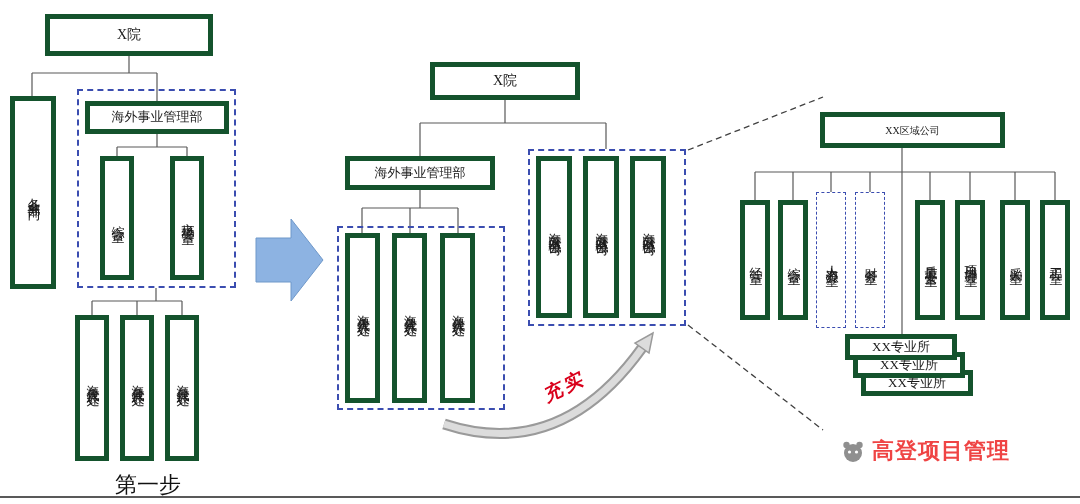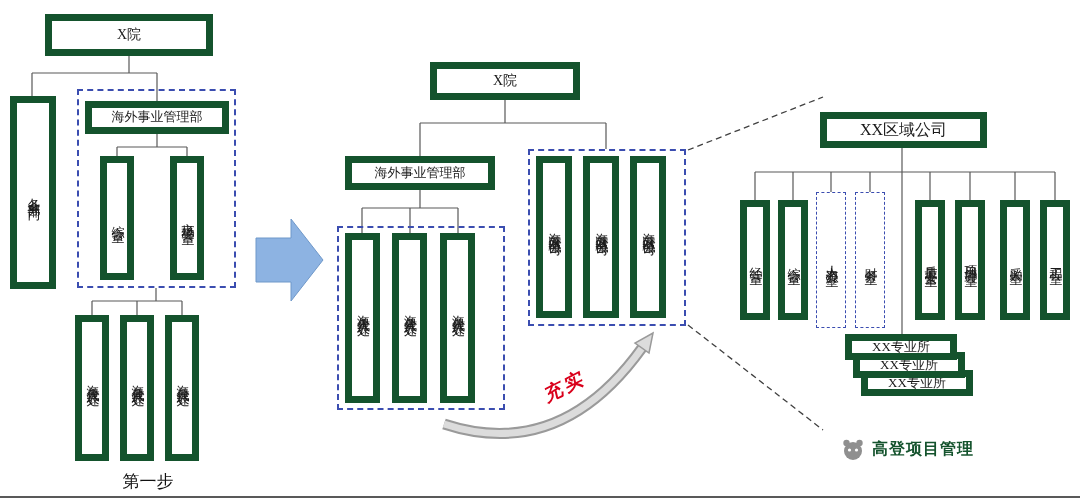--- a/index.html
+++ b/index.html
@@ -3,35 +3,35 @@
 <meta charset="utf-8">
 <style>
   * { box-sizing: border-box; }
   html,body { margin:0; padding:0; background:#ffffff; }
   #canvas {
     position:relative; width:1080px; height:504px; background:#ffffff;
     font-family:"Liberation Serif","DejaVu Serif",serif; color:#1a1a1a; overflow:hidden;
   }
   svg.overlay { position:absolute; left:0; top:0; z-index:1; }
   .box {
-    position:absolute; background:#ffffff; border:7px solid #14532d;
+    position:absolute; background:#ffffff; border:5px solid #14532d;
     display:flex; align-items:center; justify-content:center; text-align:center;
     font-size:13px; line-height:1.3; z-index:2;
   }
   .vbox { writing-mode:vertical-rl; text-orientation:upright; letter-spacing:2px; }
   .group { position:absolute; border:2px dashed #3b4db0; background:transparent; z-index:1; }
   .box.newunit { border:1.5px dashed #3b4db0; }
-  .caption { position:absolute; font-size:17px; text-align:center; z-index:3; color:#111; }
+  .caption { position:absolute; font-size:22px; text-align:center; z-index:3; color:#111; }
   .transfer {
     position:absolute; color:#d9001b; font-size:19px; font-weight:bold;
     transform:rotate(-27deg); letter-spacing:3px; z-index:4; font-style:italic;
   }
   .watermark {
     position:absolute; display:flex; align-items:center; gap:6px;
-    color:#14532d; font-size:16px; font-weight:bold; z-index:3;
+    color:#ef4444; font-size:22px; font-weight:bold; z-index:3;
     font-family:"Liberation Sans","DejaVu Sans",sans-serif; letter-spacing:1px;
   }
   .rule { position:absolute; background:#595959; z-index:2; }
 </style>
 </head>
 <body>
 
 <div id="canvas">
 
   <svg class="overlay" width="1080" height="504" viewBox="0 0 1080 504">
@@ -96,21 +96,21 @@
 
   <div class="group" style="left:528px;top:149px;width:158px;height:177px;"></div>
 
   <div class="box vbox" style="left:536px;top:156px;width:36px;height:162px;">海外区域公司1</div>
   <div class="box vbox" style="left:583px;top:156px;width:36px;height:162px;">海外区域公司2</div>
   <div class="box vbox" style="left:630px;top:156px;width:36px;height:162px;">海外区域公司…</div>
 
   <div class="transfer" style="left:542px;top:374px;">充实</div>
 
 
-  <div class="box" style="left:820px;top:112px;width:167px;height:36px;font-size:16px;">XX区域公司</div>
+  <div class="box" style="left:820px;top:112px;width:185px;height:36px;font-size:10px;">XX区域公司</div>
 
   <div class="box vbox" style="left:740px;top:200px;width:30px;height:120px;">经营室</div>
   <div class="box vbox" style="left:778px;top:200px;width:30px;height:120px;">综合室</div>
   <div class="box vbox newunit" style="left:816px;top:192px;width:30px;height:136px;">人力资源室</div>
   <div class="box vbox newunit" style="left:855px;top:192px;width:30px;height:136px;">财务室</div>
   <div class="box vbox" style="left:915px;top:200px;width:30px;height:120px;">质量安全室</div>
   <div class="box vbox" style="left:955px;top:200px;width:30px;height:120px;">项目管理室</div>
   <div class="box vbox" style="left:1000px;top:200px;width:30px;height:120px;">采购室</div>
   <div class="box vbox" style="left:1040px;top:200px;width:30px;height:120px;">工程室</div>
 

